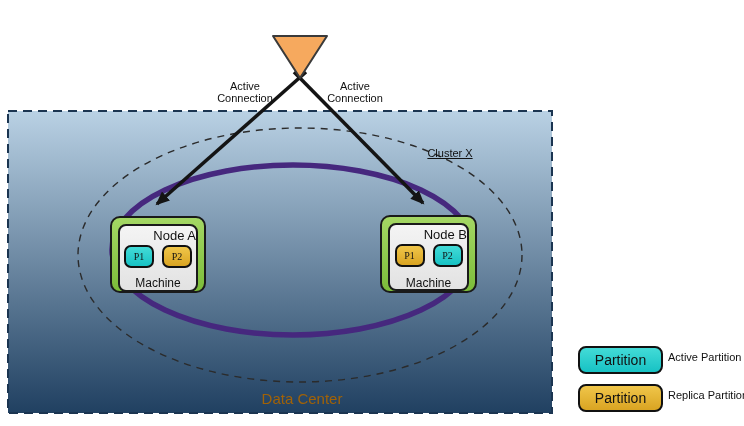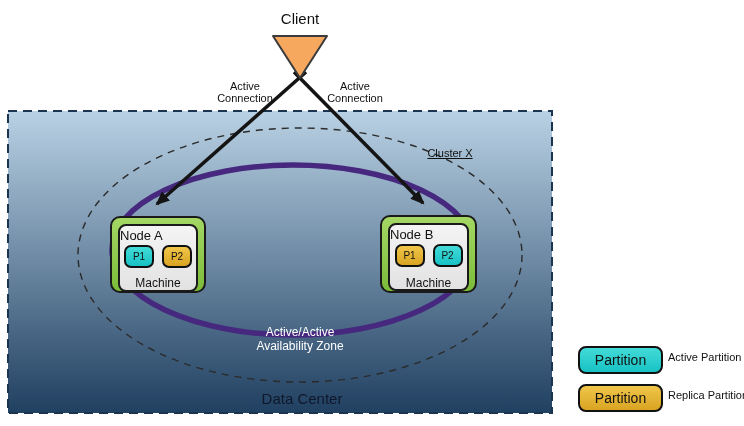--- a/index.html
+++ b/index.html
@@ -12,42 +12,43 @@
     overflow: hidden;
   }
   .canvas svg { position:absolute; left:0; top:0; }
 
   .lbl { position:absolute; text-align:center; white-space:pre-line; }
   .lbl-client { left:260px; top:10px; width:80px; font-size:15px; }
   .lbl-conn-left  { left:203px; top:80px; width:84px; font-size:11px; line-height:1.12; }
   .lbl-conn-right { left:313px; top:80px; width:84px; font-size:11px; line-height:1.12; }
   .lbl-cluster { left:410px; top:147px; width:80px; font-size:11px;text-decoration:underline; }
   .lbl-az { left:225px; top:326px; width:150px; font-size:12px; line-height:1.15; color:#fff; }
-  .lbl-dc { left:227px; top:390px; width:150px; font-size:15px; color:#0f172a; }
+  .lbl-dc { left:227px; top:390px; width:150px; font-size:15px; color:#a16207; }
 
   .node {
     position:absolute; box-sizing:border-box;
     border:2px solid #1a1a1a; border-radius:10px;
     background: linear-gradient(180deg, var(--node-green-light), var(--node-green));
   }
   .node-a { left:110px; top:216px; width:96px; height:77px; }
   .node-b { left:380px; top:215px; width:97px; height:78px;padding-left:20px; }
   .node-inner {
     position:absolute; left:6px; right:6px; top:6px; height:68px;
     box-sizing:border-box; border:2px solid #1a1a1a; border-radius:8px;
     background: linear-gradient(180deg, #f4f4f4, #e2e2e2);
-    text-align:left;
+    text-align:right;
   }
   .node-name { font-size:13px; margin-top:2px; }
   .parts { display:flex; justify-content:center; gap:8px; margin-top:2px; }
   .part {
     width:30px; height:23px; box-sizing:border-box;
     border:2px solid #101010; border-radius:7px;
     display:flex; align-items:center; justify-content:center;
     font-size:10px;
+    font-family:Liberation Serif, serif;
   }
   .part-active  { background: linear-gradient(180deg, var(--active-partition-light), var(--active-partition)); }
   .part-replica { background: linear-gradient(180deg, var(--replica-partition-light), var(--replica-partition)); }
   .machine { position:absolute; bottom:1px; left:0; right:0; text-align:center; font-size:12px;border-radius:6px; }
 
   .legend-box {
     position:absolute; width:85px; height:28px; box-sizing:border-box;
     border:2px solid #111; border-radius:8px;
     display:flex; align-items:center; justify-content:center; font-size:14px;
   }
@@ -86,21 +87,20 @@
     <ellipse class="cluster-ellipse" cx="300" cy="255" rx="222" ry="127"></ellipse>
 
     <ellipse class="az-ring" cx="293" cy="250" rx="181" ry="85"></ellipse>
 
     <line class="conn-line" x1="306" y1="72" x2="157" y2="204" marker-end="url(#arrowHead)"></line>
     <line class="conn-line" x1="294" y1="72" x2="423" y2="203" marker-end="url(#arrowHead)"></line>
 
     <polygon class="client-tri" points="273,36 327,36 300,78"></polygon>
   </svg>
 
-  <div class="lbl lbl-client">Client</div>
   <div class="lbl lbl-conn-left">Active
 Connection</div>
   <div class="lbl lbl-conn-right">Active
 Connection</div>
   <div class="lbl lbl-cluster">Cluster X</div>
 
   <div class="node node-a">
     <div class="node-inner">
       <div class="node-name">Node A</div>
       <div class="parts">
@@ -115,22 +115,20 @@
     <div class="node-inner">
       <div class="node-name">Node B</div>
       <div class="parts">
         <div class="part part-replica">P1</div>
         <div class="part part-active">P2</div>
       </div>
     </div>
     <div class="machine">Machine</div>
   </div>
 
-  <div class="lbl lbl-az">Active/Active
-Availability Zone</div>
   <div class="lbl lbl-dc">Data Center</div>
 
   <div class="legend-box legend-box-active">Partition</div>
   <div class="legend-desc legend-desc-active">Active Partition</div>
   <div class="legend-box legend-box-replica">Partition</div>
   <div class="legend-desc legend-desc-replica">Replica Partition</div>
 
 </div>
 
 </body></html>

